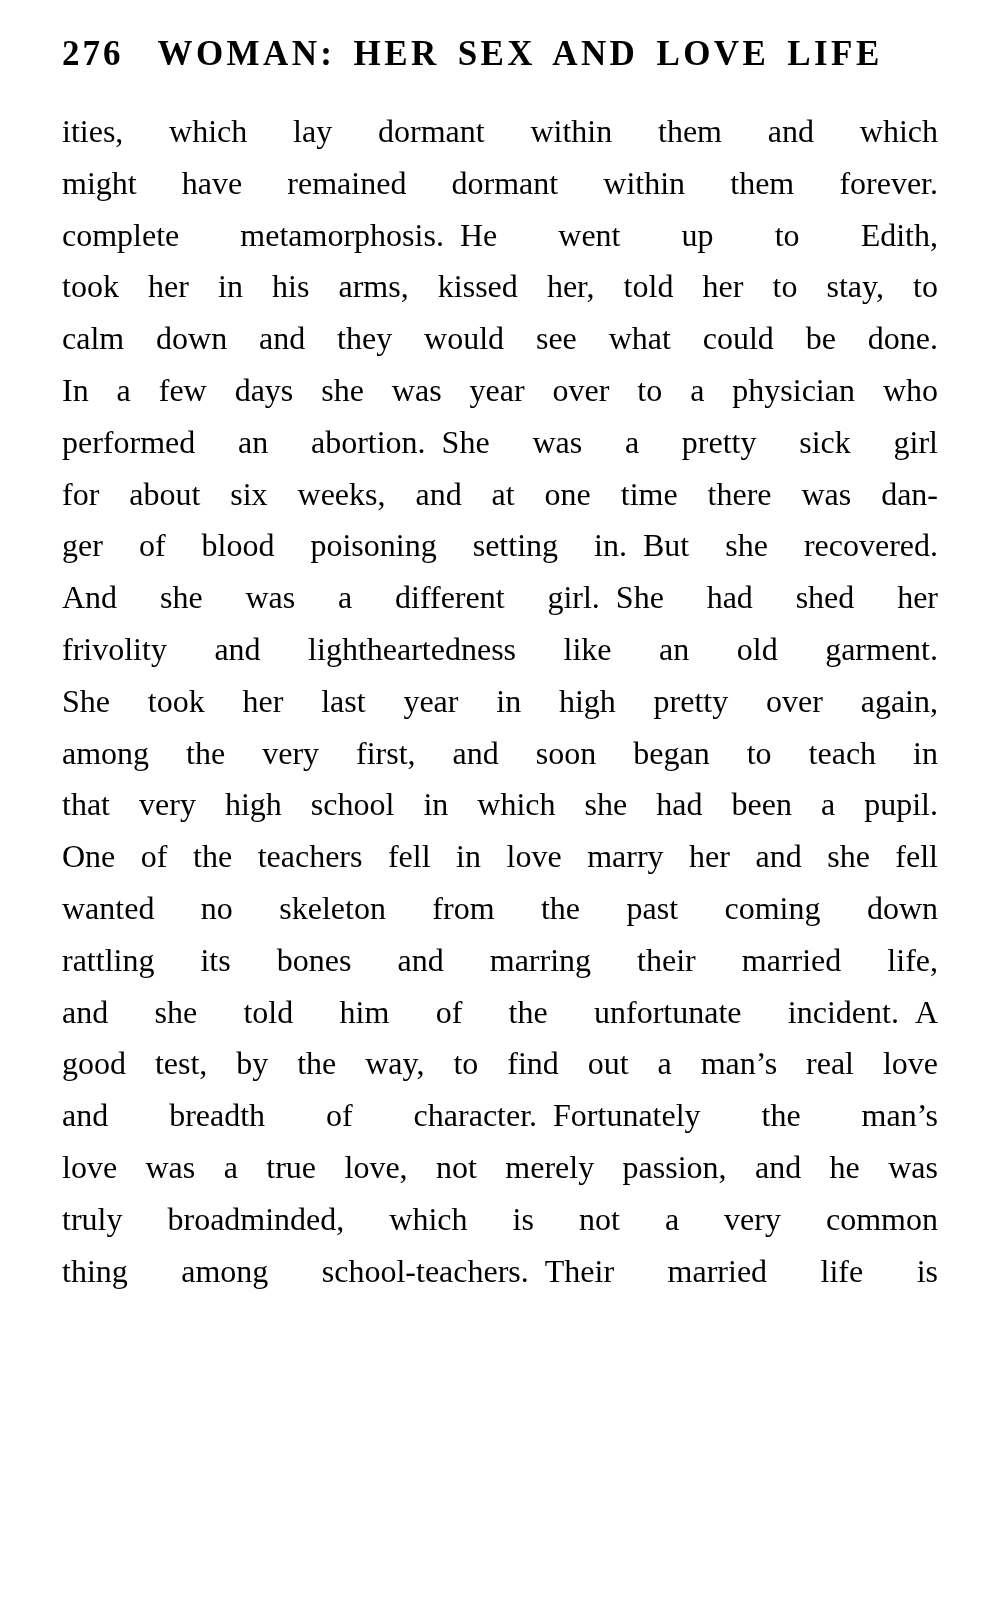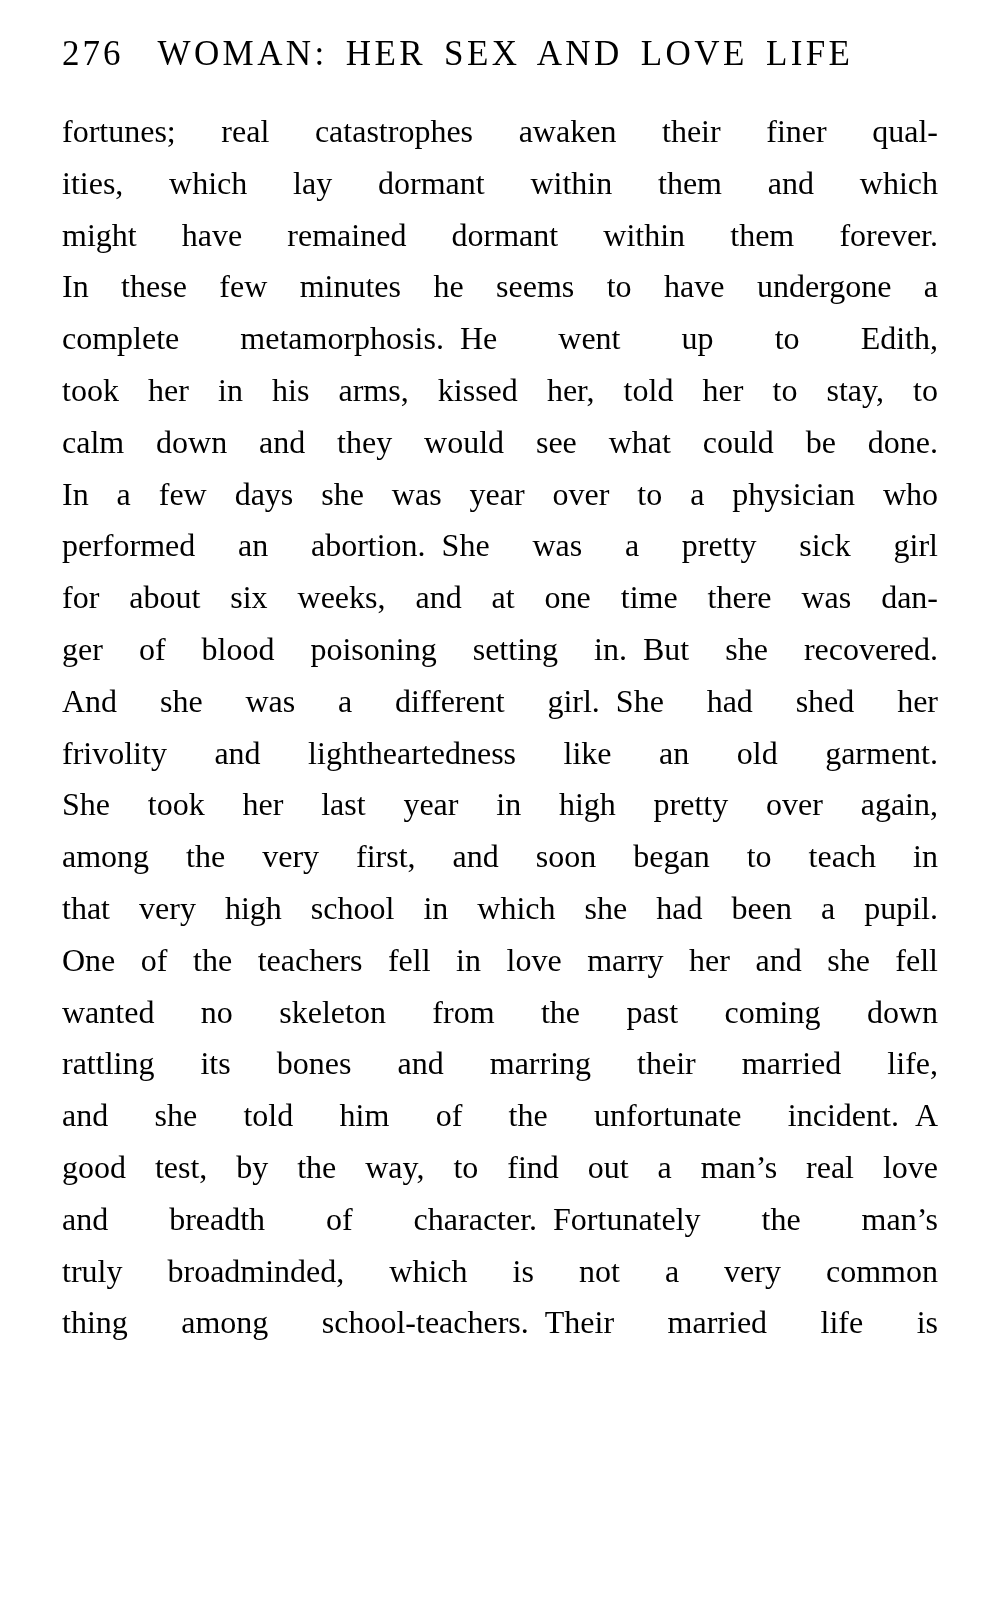--- a/index.html
+++ b/index.html
@@ -17,21 +17,21 @@
     overflow: hidden;
   }
   .running-head {
     position: absolute;
     left: 62px;
     top: 34px;
     width: 876px;
     display: flex;
     align-items: baseline;
     font-size: 35px;
-    font-weight: 400;
+    font-weight: 700;
     white-space: nowrap;
   }
   .page-num {
     letter-spacing: 3px;
     margin-right: 34px;
   }
   .head-title {
     letter-spacing: 3.4px;
     word-spacing: 6px;
   }
@@ -54,38 +54,37 @@
 </head>
 <body>
 
 <div class="page">
   <header class="running-head">
     <span class="page-num">276</span>
     <span class="head-title">WOMAN: HER SEX AND LOVE LIFE</span>
   </header>
 
   <main class="body-text">
-    <div class="line">fortunes; real catastrophes awaken their finer qual-</div>
     <div class="line">ities, which lay dormant within them and which</div>
     <div class="line">might have remained dormant within them forever.</div>
-    <div class="line">In these few minutes he seems to have undergone a</div>
     <div class="line">complete metamorphosis. He went up to Edith,</div>
     <div class="line">took her in his arms, kissed her, told her to stay, to</div>
     <div class="line">calm down and they would see what could be done.</div>
     <div class="line">In a few days she was year over to a physician who</div>
     <div class="line">performed an abortion. She was a pretty sick girl</div>
     <div class="line">for about six weeks, and at one time there was dan-</div>
     <div class="line">ger of blood poisoning setting in. But she recovered.</div>
     <div class="line">And she was a different girl. She had shed her</div>
     <div class="line">frivolity and lightheartedness like an old garment.</div>
     <div class="line">She took her last year in high pretty over again,</div>
     <div class="line">among the very first, and soon began to teach in</div>
     <div class="line">that very high school in which she had been a pupil.</div>
     <div class="line">One of the teachers fell in love marry her and she fell</div>
     <div class="line">wanted no skeleton from the past coming down</div>
     <div class="line">rattling its bones and marring their married life,</div>
     <div class="line">and she told him of the unfortunate incident. A</div>
     <div class="line">good test, by the way, to find out a man’s real love</div>
     <div class="line">and breadth of character. Fortunately the man’s</div>
+    <div class="line">love was a true love, not merely passion, and he was</div>
     <div class="line">truly broadminded, which is not a very common</div>
     <div class="line">thing among school-teachers. Their married life is</div>
   </main>
 </div>
 
 </body></html>

